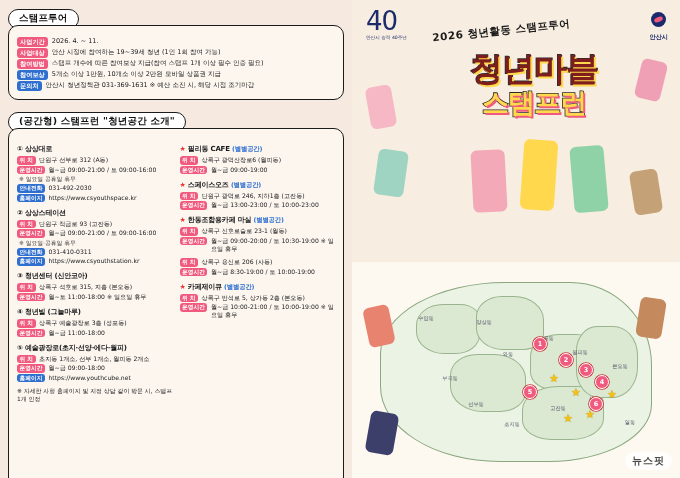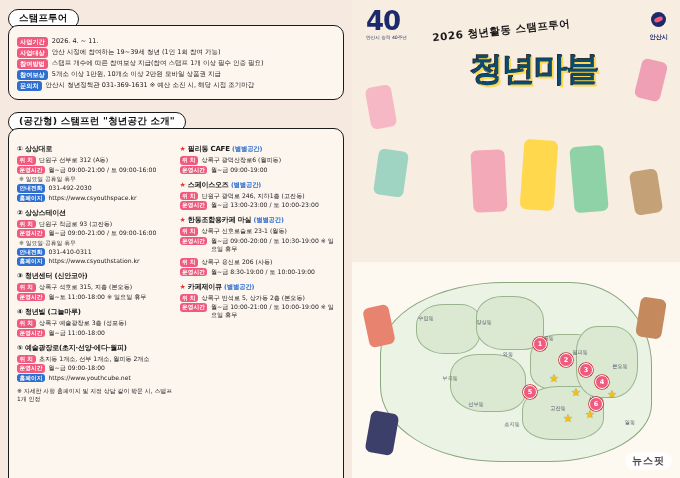--- a/index.html
+++ b/index.html
@@ -89,21 +89,21 @@
     background:#f7ede0;
   }
   .right-bot{
     position:absolute;left:0;top:262px;width:328px;height:216px;
     background:#fdf8f0;
   }
 
   
   .logo-40{position:absolute;left:14px;top:8px;width:52px;height:42px;}
   .logo-40 .big{
-    font-size:26px;font-weight:bold;color:#1b2a6b;line-height:1;
+    font-size:26px;font-weight:normal;color:#1b2a6b;line-height:1;
     letter-spacing:-1px;
   }
   .logo-40 .sub{font-size:4.6px;color:#1b2a6b;line-height:1.2;margin-top:1px;}
   .city-logo{position:absolute;right:12px;top:12px;text-align:center;}
   .city-logo .mark{
     width:15px;height:15px;border-radius:50%;
     background:#1b2a6b;display:inline-block;margin-bottom:2px;
     position:relative;
   }
   .city-logo .mark:after{
@@ -116,21 +116,21 @@
     position:absolute;left:80px;top:24px;
     font-size:10.5px;font-weight:bold;color:#1b1b1b;
     transform:rotate(-6deg);
     letter-spacing:.5px;
   }
 
   .title-wrap{
     position:absolute;left:92px;top:52px;width:180px;text-align:center;
   }
   .t1{
-    font-size:33px;font-weight:bold;color:#0c4a6e;line-height:1.05;
+    font-size:33px;font-weight:bold;color:#7f1d1d;line-height:1.05;
     letter-spacing:-1px;
     -webkit-text-stroke:1.6px #2b2b2b;
     paint-order:stroke fill;
     text-shadow:2px 2px 0 #ffd84d;
   }
   .t2{
     font-size:27px;font-weight:bold;color:#ffd84d;line-height:1.05;
     letter-spacing:-1px;margin-top:2px;
     -webkit-text-stroke:1.6px #2b2b2b;
     paint-order:stroke fill;
@@ -419,20 +419,21 @@
 
       <div class="city-logo">
         <span class="mark"></span>
         <div class="nm">안산시</div>
       </div>
 
       <div class="kicker">2026 청년활동 스탬프투어</div>
 
       <div class="title-wrap">
         <div class="t1">청년마블</div>
+        <div class="t2">스탬프런</div>
       </div>
 
       <div class="fig" style="left:16px;top:86px;width:26px;height:42px;background:#f7b8c6;transform:rotate(-10deg);"></div>
       <div class="fig" style="left:24px;top:150px;width:30px;height:46px;background:#9fd4c2;transform:rotate(8deg);"></div>
       <div class="fig" style="left:120px;top:150px;width:34px;height:62px;background:#f4a9b8;transform:rotate(-3deg);"></div>
       <div class="fig" style="left:170px;top:140px;width:34px;height:70px;background:#ffd84d;transform:rotate(4deg);"></div>
       <div class="fig" style="left:220px;top:146px;width:34px;height:66px;background:#8fd2a8;transform:rotate(-5deg);"></div>
       <div class="fig" style="left:286px;top:60px;width:26px;height:40px;background:#f0a0b5;transform:rotate(14deg);"></div>
       <div class="fig" style="left:280px;top:170px;width:28px;height:44px;background:#c4a177;transform:rotate(-9deg);"></div>
     </div>

